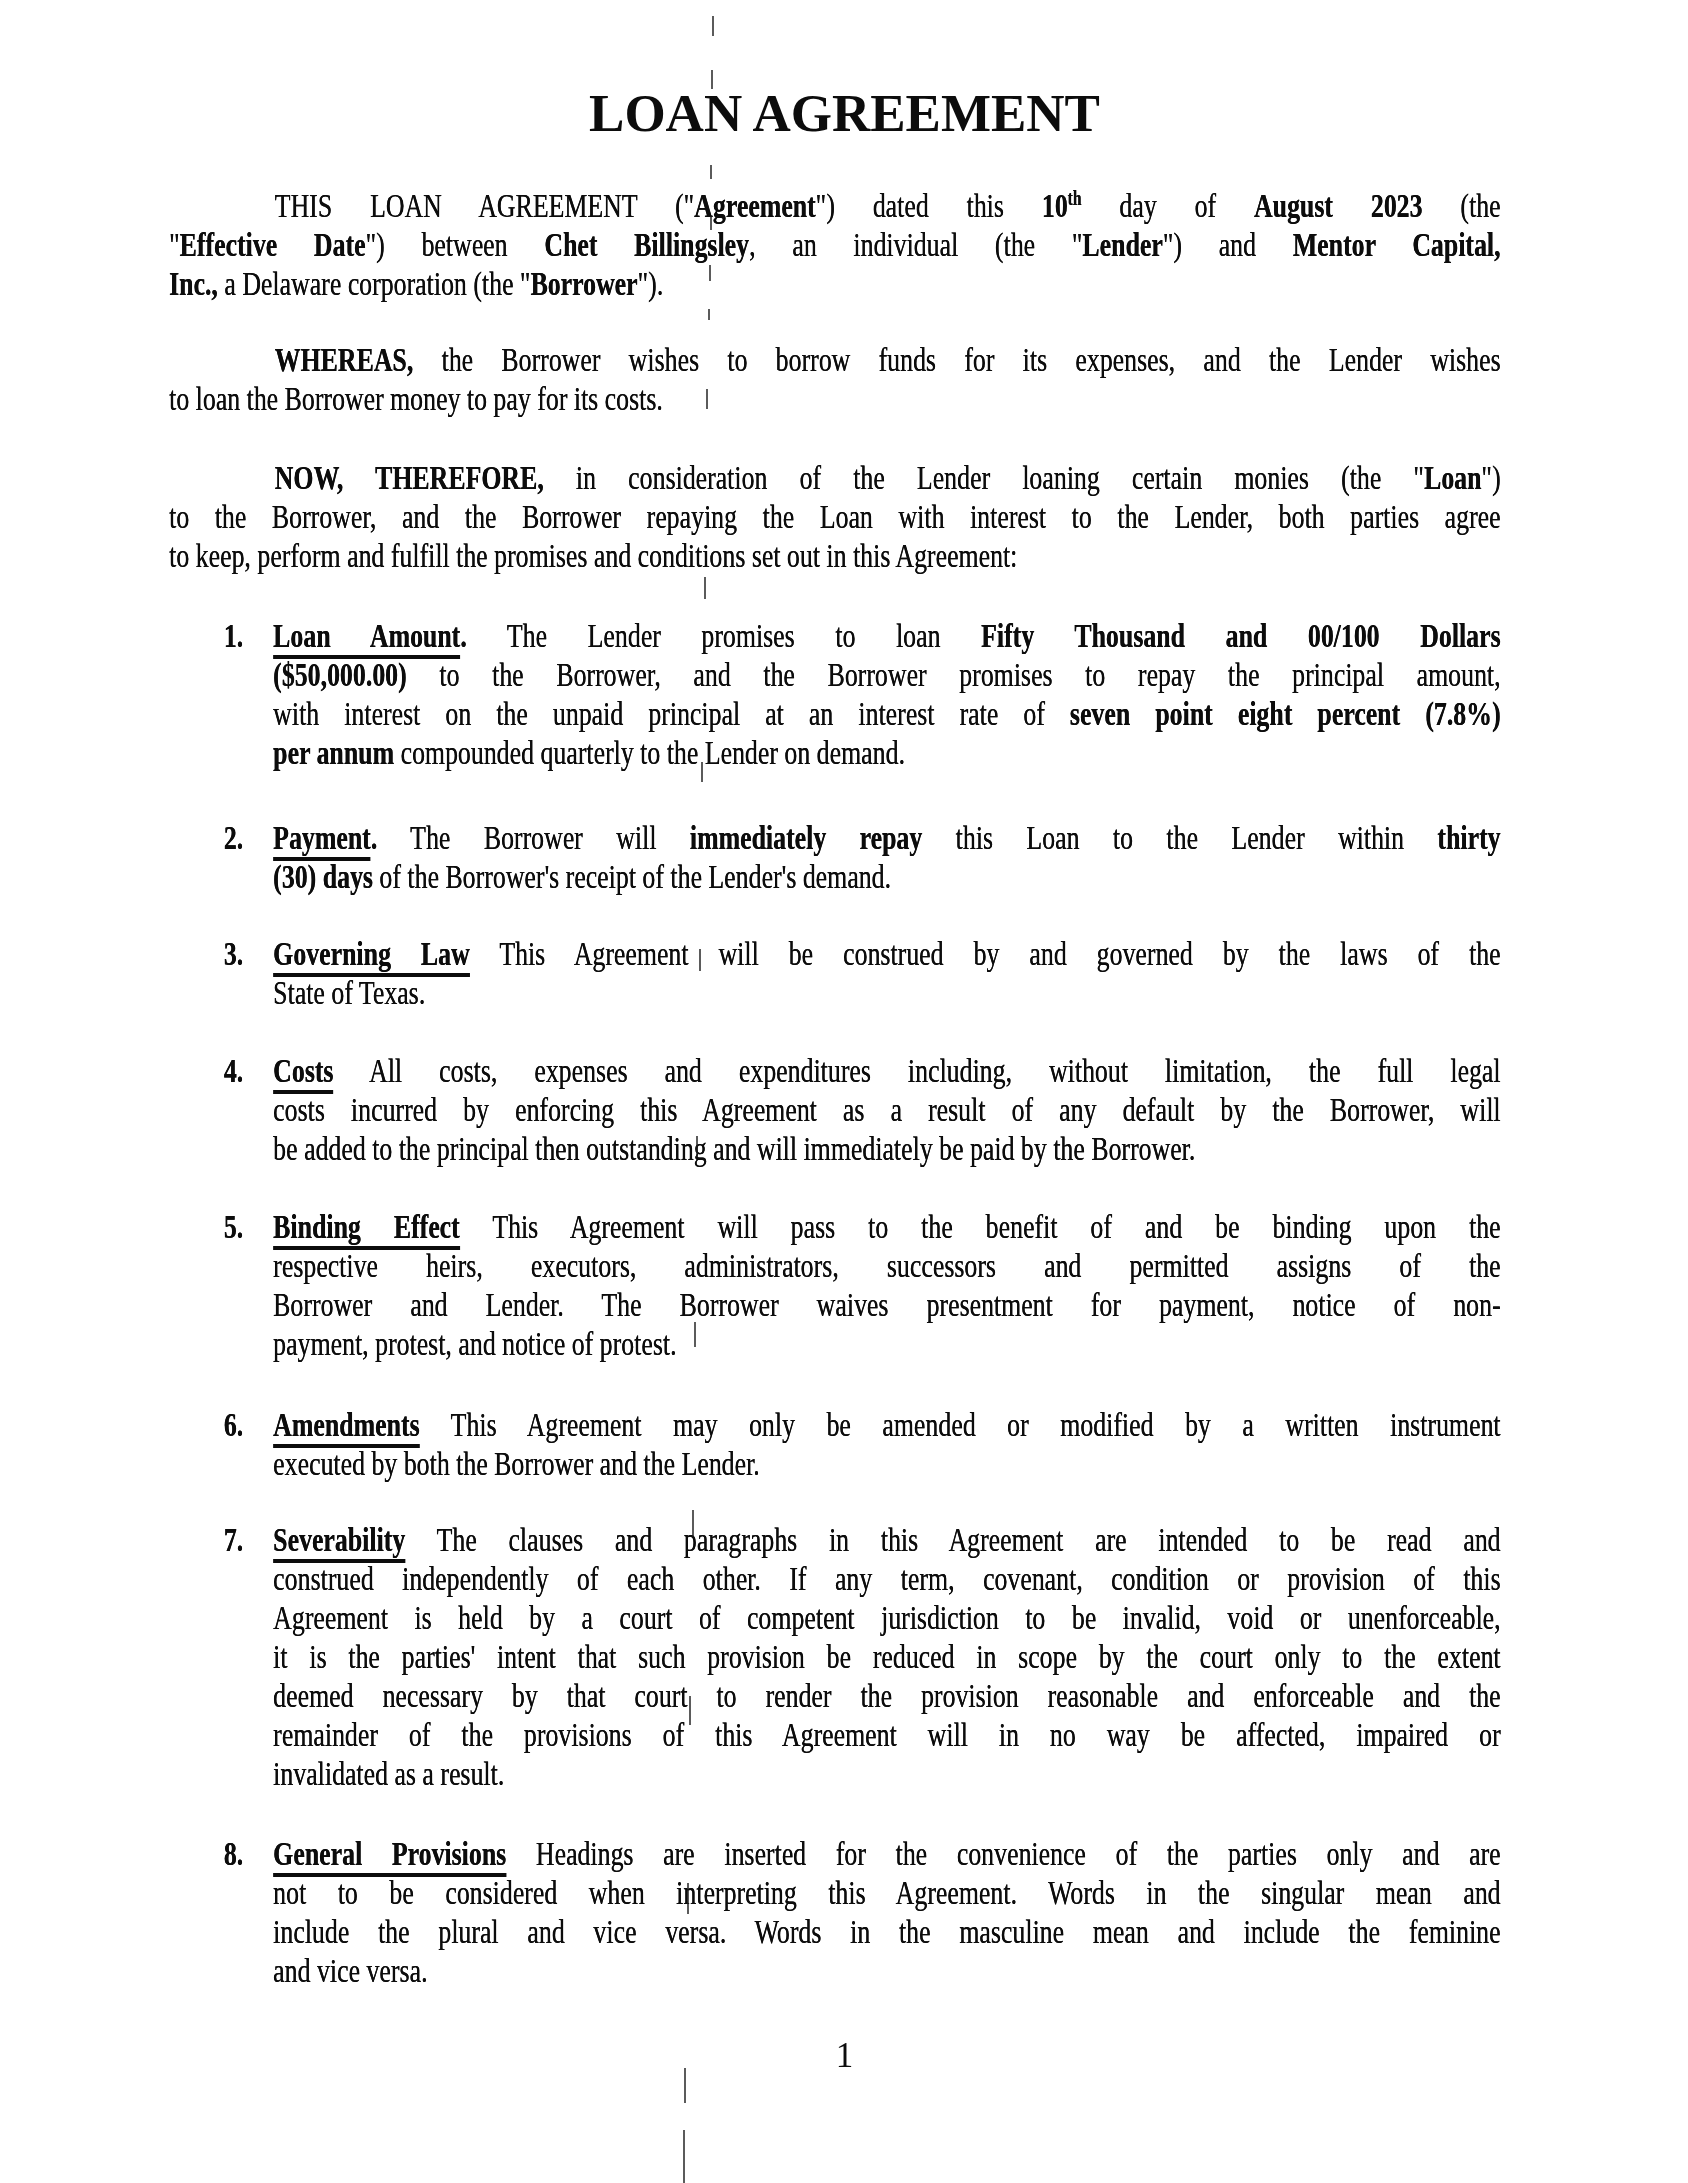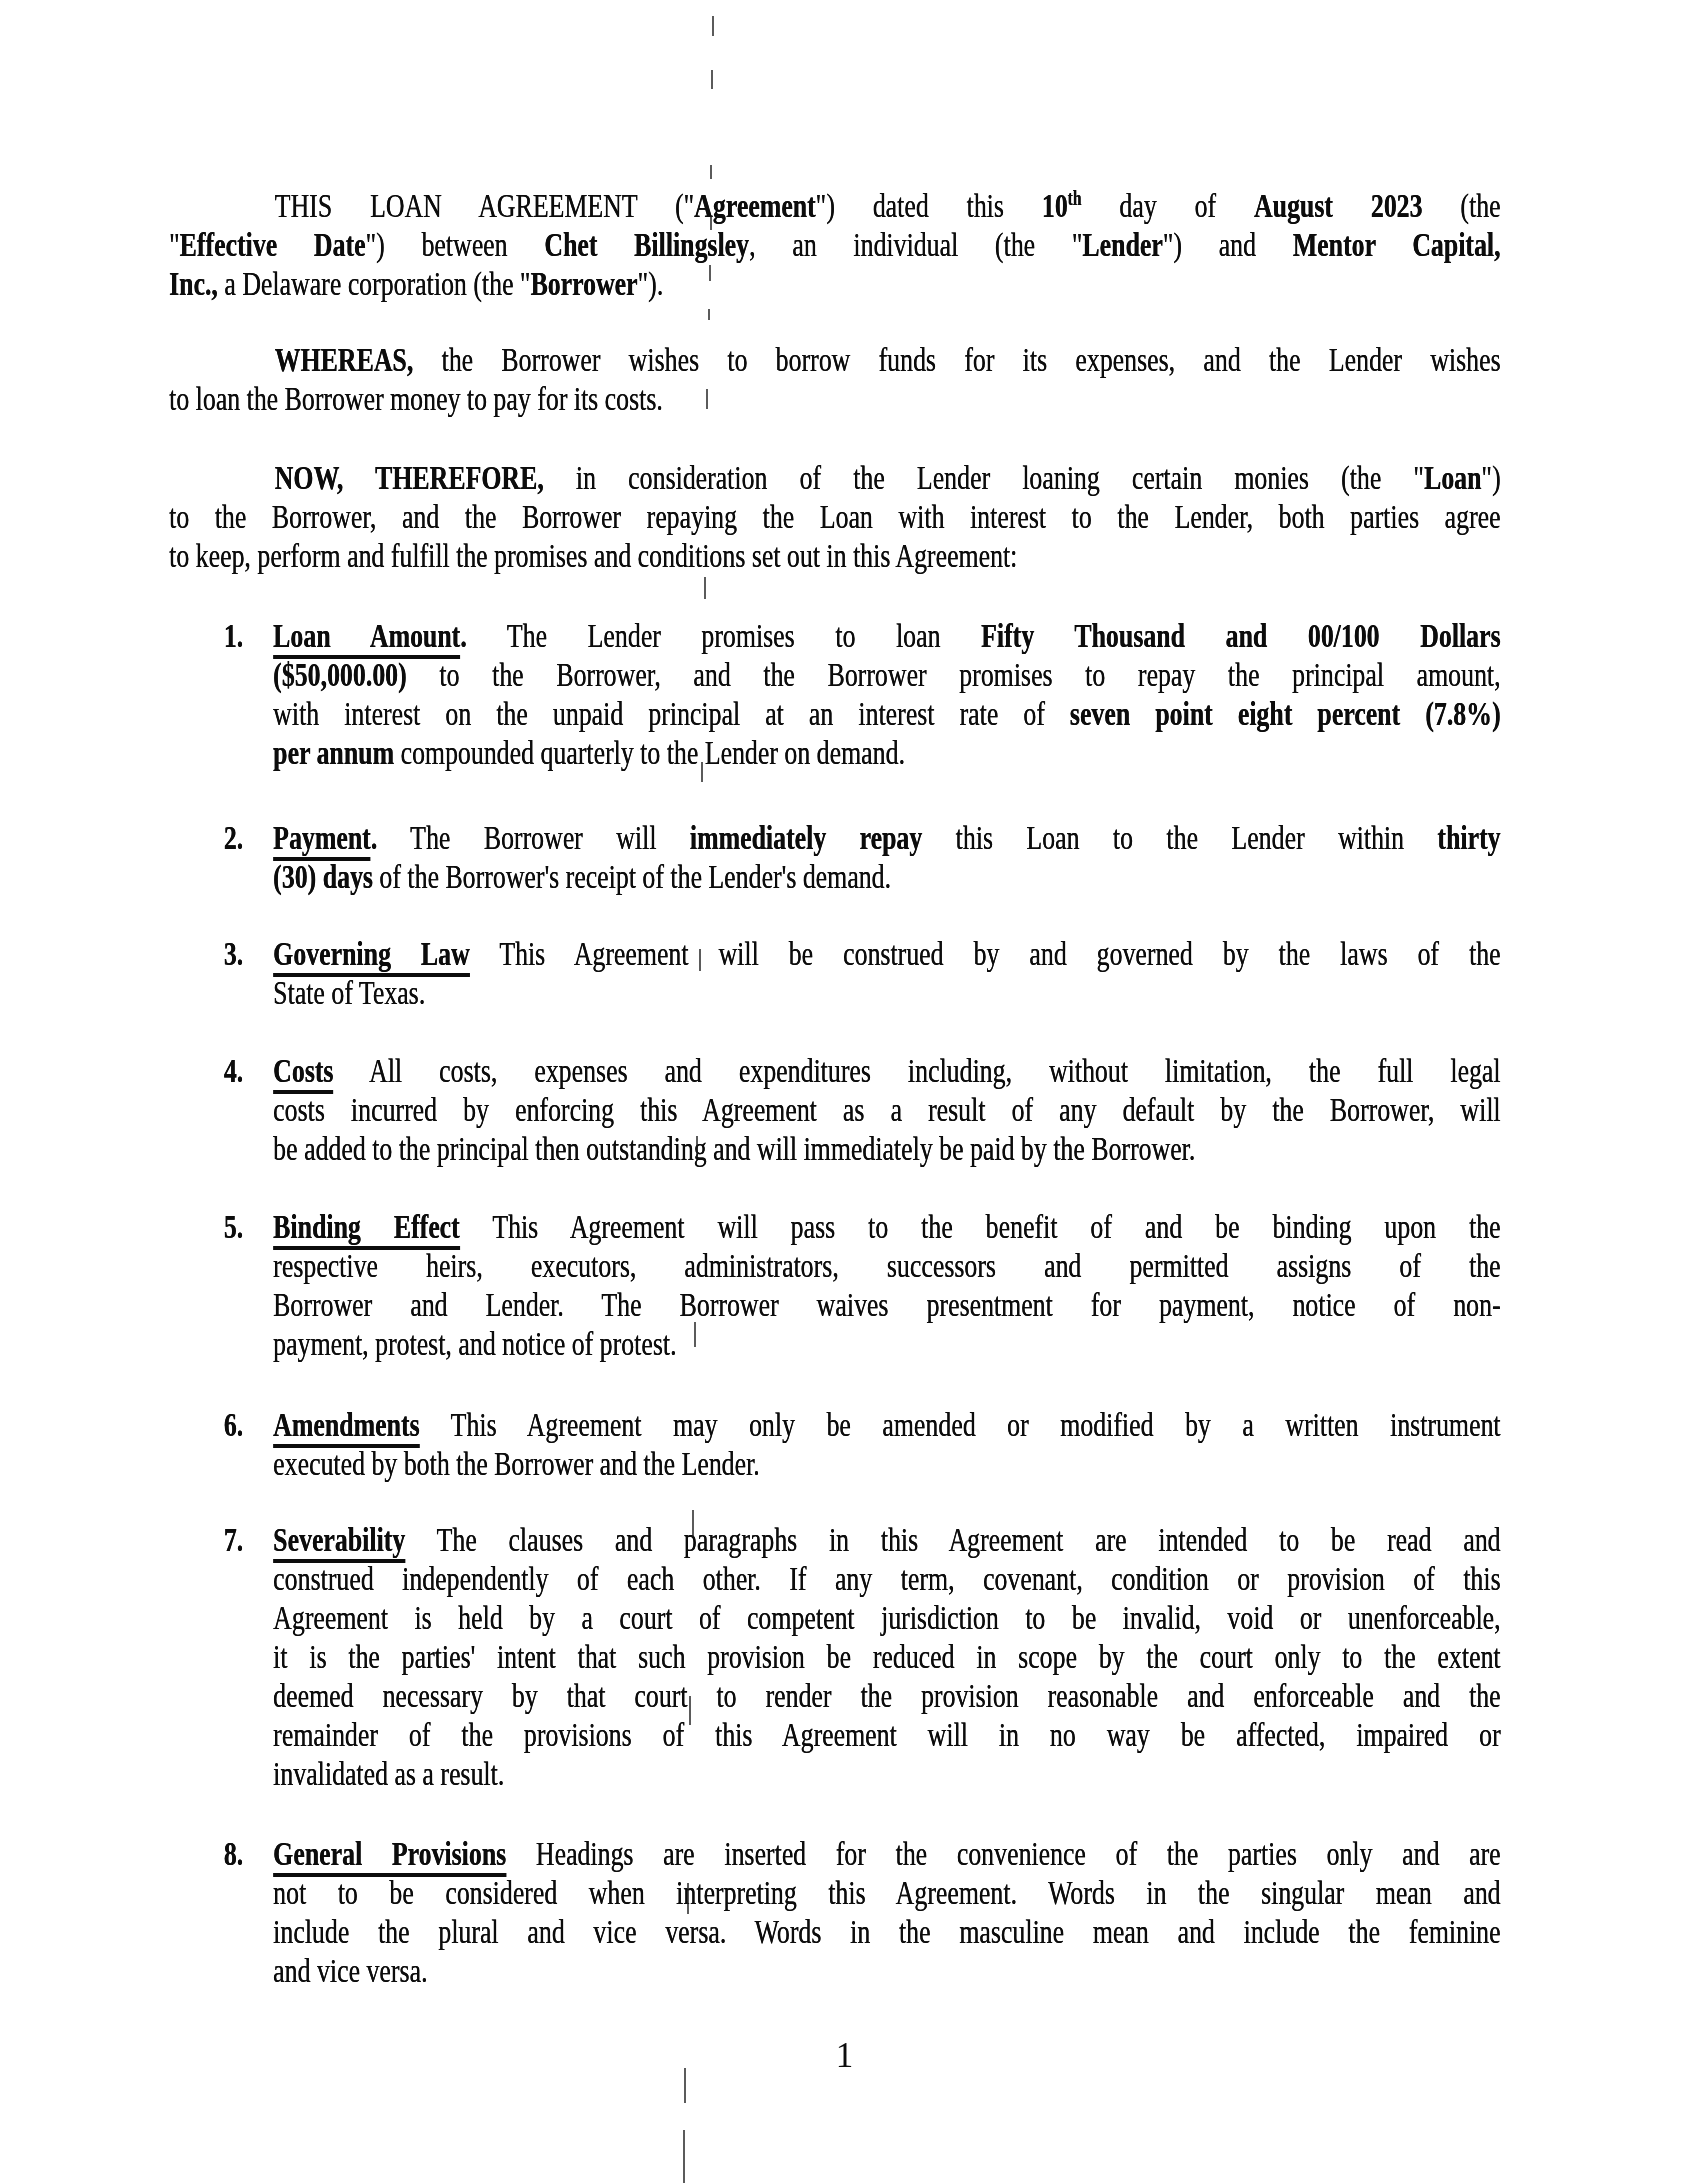--- a/index.html
+++ b/index.html
@@ -30,20 +30,21 @@
   .u{border-bottom:4.3px solid currentColor;padding-bottom:0.6px;}
   .sup{vertical-align:super;font-size:0.6em;line-height:0;}
   .pageno{position:absolute;top:2036px;left:0;width:1689px;text-align:center;font-size:35px;line-height:39px;}
   .fold{position:absolute;width:1.9px;background:#1c1c1c;opacity:0.72;}
 </style>
 </head>
 <body>
 
 <div class="page">
 
+  <h1 class="title">LOAN AGREEMENT</h1>
 
   <div class="flow">
     <div class="para" style="top:186px">
         <div class="jl ind"><span>THIS LOAN AGREEMENT ("</span><span class="b">Agreement</span><span>") dated this </span><span class="b">10</span><span class="b sup">th</span><span> day of </span><span class="b">August 2023</span><span> (the</span></div>
         <div class="jl"><span>"</span><span class="b">Effective Date</span><span>") between </span><span class="b">Chet Billingsley</span><span>, an individual (the "</span><span class="b">Lender</span><span>") and </span><span class="b">Mentor Capital,</span></div>
         <div class="ll"><span class="b">Inc.,</span><span> a Delaware corporation (the "</span><span class="b">Borrower</span><span>").</span></div>
       </div>
     <div class="para" style="top:340px">
         <div class="jl ind"><span class="b">WHEREAS,</span><span> the Borrower wishes to borrow funds for its expenses, and the Lender wishes</span></div>
         <div class="ll"><span>to loan the Borrower money to pay for its costs.</span></div>

